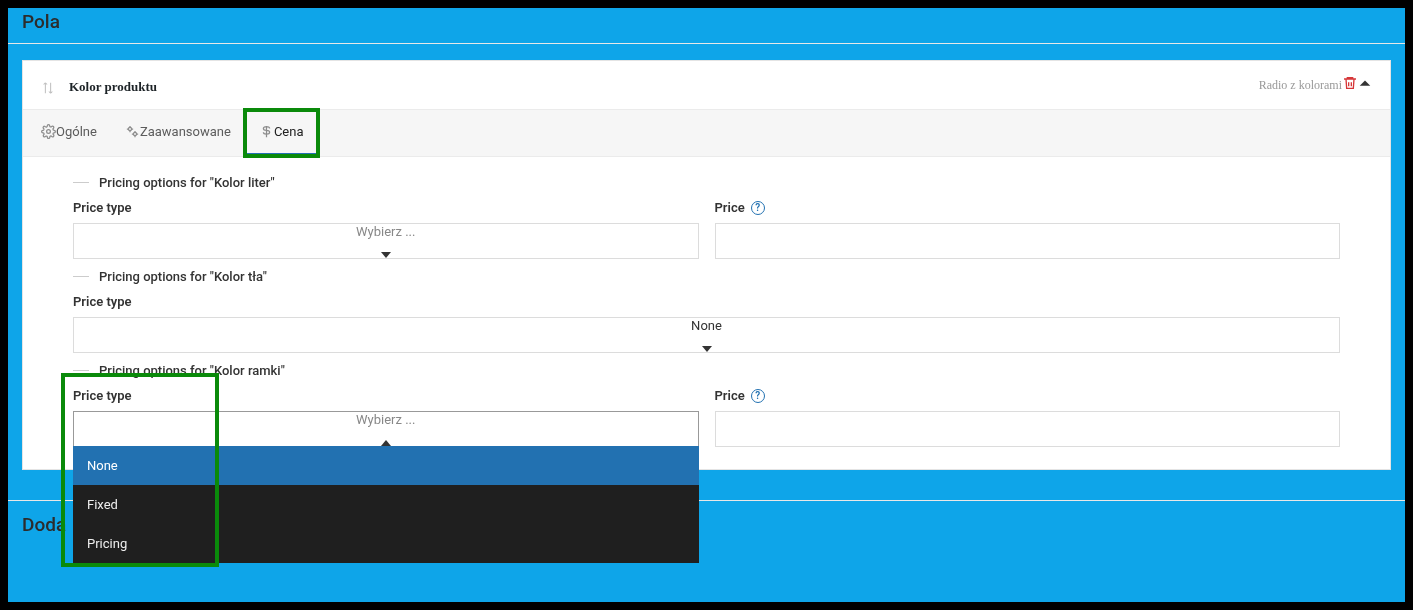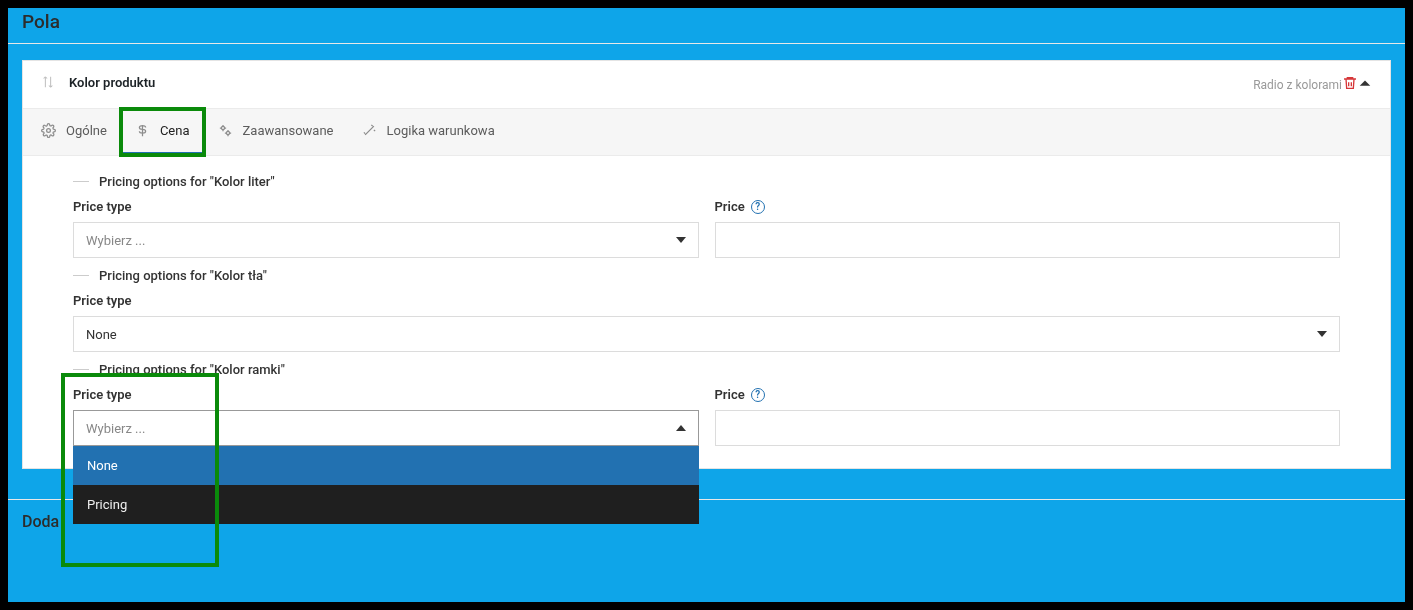--- a/index.html
+++ b/index.html
@@ -24,72 +24,73 @@
     border-bottom: 1px solid #e8e8e8;
     color: #2c2c2c;
   }
   .panel {
     margin: 16px 14px 0 14px;
     border: 1px solid #e4e4e4;
     background: #fff;
   }
   .panel-header {
     display: flex;
-    align-items: flex-start;
+    align-items: flex-end;
     padding: 14px 18px;
     gap: 14px;
+    font-family: Liberation Serif, serif;
   }
   .drag-icon { color: #c0c0c0; display:flex; flex-direction:column; gap:1px; }
   .drag-icon svg { width:14px; height:14px; }
   .panel-title { font-weight:600; font-size:13px; color:#1d2327; }
   .header-right { margin-left:auto; display:flex; align-items:center; }
   .badge { color:#999; font-size:12px; }
   .trash { color:#d63638; cursor:pointer; }
   .collapse { cursor:pointer; }
   .tabs {
     background:#f6f6f6;
     border-top:1px solid #ebebeb;
     border-bottom:1px solid #ebebeb;
     display:flex;
     padding:0 4px;
     position: relative;
   }
   .tab {
-    display:flex; align-items:flex-start; gap:10px;
+    display:flex; align-items:flex-start; gap:0;
     padding:14px 14px;
     color:#5c5c5c; font-size:13px; cursor:pointer;
     border-bottom:3px solid transparent;
   }
   .tab.active { border-bottom-color:#2271b1; color:#222; }
   .tab.highlighted { outline:4px solid #0a8a0a; outline-offset:-2px; }
   .tab svg { width:15px; height:15px; color:#8c8c8c; }
   .body { padding: 8px 0 22px 0; }
   .section { padding: 0 50px; margin-top:8px; }
   .legend-row { display:flex; align-items:center; gap:10px; font-size:13px; color:#333; font-weight:500; margin-top:10px; margin-bottom:10px;}
   .legend-line { width:16px; height:1px; background:#ccc; display:inline-block;}
   .row2 { display:flex; gap:16px; }
   .col { flex:1; }
   .lbl { font-size:13px; font-weight:600; color:#333; margin-bottom:8px; display:flex; align-items:center; gap:6px;}
   .help-icon { width:14px; height:14px; border:1px solid #2271b1; color:#2271b1; border-radius:50%; font-size:10px; display:inline-flex; align-items:center; justify-content:center; cursor:pointer;}
   .select {
-    border:1px solid #dcdcdc; background:#fff; height:36px; display:flex; align-items:center; justify-content:space-between; padding:0 12px; cursor:pointer; color:#888;
+    border:1px solid #dcdcdc; background:#fff; height:36px; display:flex; align-items:center; justify-content:space-between; padding:0 12px; cursor:pointer; color:#888;flex-direction:column;
   }
   .select.hasval { color:#333; }
   .caret { width:0; height:0; border-left:5px solid transparent; border-right:5px solid transparent; }
   .caret.down { border-top:6px solid #333; }
   .caret.up { border-bottom:6px solid #333; }
   .input {
     border:1px solid #dcdcdc; background:#fff; height:36px; width:100%; padding:0 10px;
   }
   .dropdown-list {
     position:absolute; background:#1f1f1f; color:#eee; z-index:50;
   }
   .dropdown-list .opt { padding:12px 14px; font-size:13px; cursor:pointer; }
   .dropdown-list .opt.hover { background:#2271b1; color:#fff; }
-  .below-title { font-size:16px; font-weight:500; color:#2c2c2c; padding:12px 14px; border-top:1px solid #e8e8e8; margin-top:30px; position:relative;}
+  .below-title { font-size:19px; font-weight:500; color:#2c2c2c; padding:12px 14px; border-top:1px solid #e8e8e8; margin-top:30px; position:relative;}
 
   .highlighter-left {
     position:absolute;
     border:4px solid #0a8a0a;
     pointer-events:none;
     z-index:60;
   }
 </style>
 </head>
 <body>
@@ -122,39 +123,33 @@
     </div>
 
     <div class="tabs">
       <div class="tab">
         <svg viewBox="0 0 24 24" fill="none" stroke="currentColor" stroke-width="2">
             <circle cx="12" cy="12" r="3"></circle>
             <path d="M19.4 15a1.7 1.7 0 0 0 .3 1.8l.1.1a2 2 0 1 1-2.8 2.8l-.1-.1a1.7 1.7 0 0 0-1.8-.3 1.7 1.7 0 0 0-1 1.5V21a2 2 0 1 1-4 0v-.1a1.7 1.7 0 0 0-1-1.5 1.7 1.7 0 0 0-1.8.3l-.1.1a2 2 0 1 1-2.8-2.8l.1-.1a1.7 1.7 0 0 0 .3-1.8 1.7 1.7 0 0 0-1.5-1H3a2 2 0 1 1 0-4h.1a1.7 1.7 0 0 0 1.5-1 1.7 1.7 0 0 0-.3-1.8l-.1-.1a2 2 0 1 1 2.8-2.8l.1.1a1.7 1.7 0 0 0 1.8.3H9a1.7 1.7 0 0 0 1-1.5V3a2 2 0 1 1 4 0v.1a1.7 1.7 0 0 0 1 1.5 1.7 1.7 0 0 0 1.8-.3l.1-.1a2 2 0 1 1 2.8 2.8l-.1.1a1.7 1.7 0 0 0-.3 1.8V9a1.7 1.7 0 0 0 1.5 1H21a2 2 0 1 1 0 4h-.1a1.7 1.7 0 0 0-1.5 1z"></path>
           </svg>
         <span>Ogólne</span>
       </div>
-      <div class="tab active highlighted">
-        <svg viewBox="0 0 24 24" fill="none" stroke="currentColor" stroke-width="2">
-            <path d="M12 3v18M17 7c0-2-2-3-5-3s-5 1-5 3 2 3 5 3 5 1 5 3-2 3-5 3-5-1-5-3"></path>
-          </svg>
-        <span>Cena</span>
-      </div>
       <div class="tab">
         <svg viewBox="0 0 24 24" fill="none" stroke="currentColor" stroke-width="2">
             <circle cx="8" cy="8" r="2.5"></circle>
             <circle cx="16" cy="16" r="2.5"></circle>
             <path d="M8 3v2M8 11v2M3 8h2M11 8h2M16 11v2M16 19v2M11 16h2M19 16h2"></path>
           </svg>
         <span>Zaawansowane</span>
       </div>
-      <div class="tab">
+      <div class="tab active highlighted">
         <svg viewBox="0 0 24 24" fill="none" stroke="currentColor" stroke-width="2">
-            <path d="M5 19 L19 5 M15 3l2 2M3 15l2 2M19 11l2 2"></path>
-          </svg>
-        <span>Logika warunkowa</span>
+            <path d="M12 3v18M17 7c0-2-2-3-5-3s-5 1-5 3 2 3 5 3 5 1 5 3-2 3-5 3-5-1-5-3"></path>
+          </svg>
+        <span>Cena</span>
       </div>
     </div>
 
     <div class="body">
 
       <div class="section">
         <div class="legend-row">
           <span class="legend-line"></span>
           <span>Pricing options for "Kolor liter"</span>
         </div>
@@ -215,18 +210,19 @@
         </div>
       </div>
 
     </div>
   </div>
 
   <div class="below-title">Doda</div>
 
   <div class="dropdown-list" id="ddlist" style="left: 65px; top: 438px; width: 625.5px;">
     <div class="opt hover">None</div>
+    <div class="opt">Fixed</div>
     <div class="opt">Pricing</div>
   </div>
 
   <div class="highlighter-left" id="hlbox" style="left: 53px; top: 365px; width: 158px; height: 194px;"></div>
 
 </div>
 
 </body></html>

